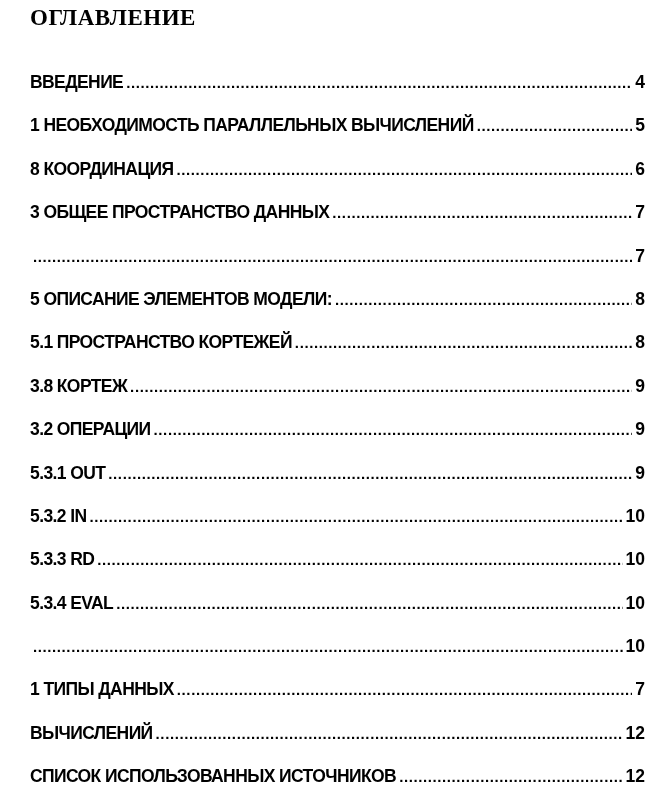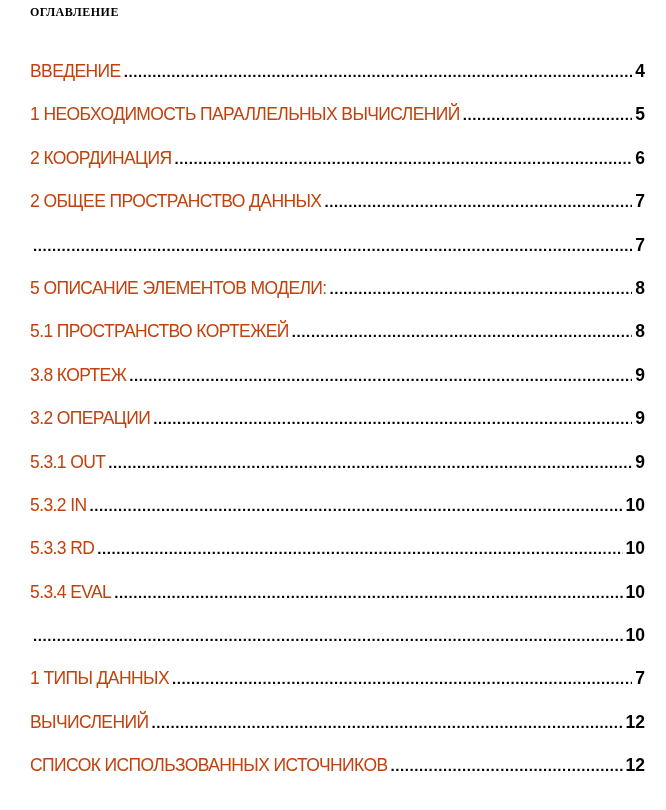--- a/index.html
+++ b/index.html
@@ -15,41 +15,41 @@
     height: 810px;
     background: #ffffff;
     padding-left: 30px;
     padding-right: 21px;
     overflow: hidden;
   }
   .toc-title {
     margin-top: 6px;
     font-family: "Liberation Serif", serif;
     font-weight: 700;
-    font-size: 12px;
+    font-size: 23px;
     line-height: 1;
     letter-spacing: 0.5px;
     color: #000000;
   }
   .toc-list {
     margin-top: 45px;
   }
   .toc-row {
     height: 43.4px;
     display: flex;
     align-items: baseline;
     white-space: nowrap;
   }
   .toc-label {
     flex: 0 0 auto;
-    font-weight: 400;
+    font-weight: 700;
     font-size: 17.5px;
     line-height: 1;
     letter-spacing: -0.6px;
-    color: #c2410c;
+    color: #000000;
   }
   .toc-leader {
     flex: 1 1 auto;
     min-width: 0;
     overflow: hidden;
     white-space: nowrap;
     margin-left: 3px;
     font-weight: 700;
     font-size: 15px;
     line-height: 1;
@@ -81,27 +81,27 @@
     <span class="toc-pagenum">4</span>
   </div>
 
   <div class="toc-row">
     <span class="toc-label">1 НЕОБХОДИМОСТЬ ПАРАЛЛЕЛЬНЫХ ВЫЧИСЛЕНИЙ</span>
     <span class="toc-leader"></span>
     <span class="toc-pagenum">5</span>
   </div>
 
   <div class="toc-row">
-    <span class="toc-label">2 КООРДИНАЦИЯ</span>
+    <span class="toc-label">8 КООРДИНАЦИЯ</span>
     <span class="toc-leader"></span>
     <span class="toc-pagenum">6</span>
   </div>
 
   <div class="toc-row">
-    <span class="toc-label">2 ОБЩЕЕ ПРОСТРАНСТВО ДАННЫХ</span>
+    <span class="toc-label">3 ОБЩЕЕ ПРОСТРАНСТВО ДАННЫХ</span>
     <span class="toc-leader"></span>
     <span class="toc-pagenum">7</span>
   </div>
 
   <div class="toc-row">
     <span class="toc-leader"></span>
     <span class="toc-pagenum">7</span>
   </div>
 
   <div class="toc-row">

